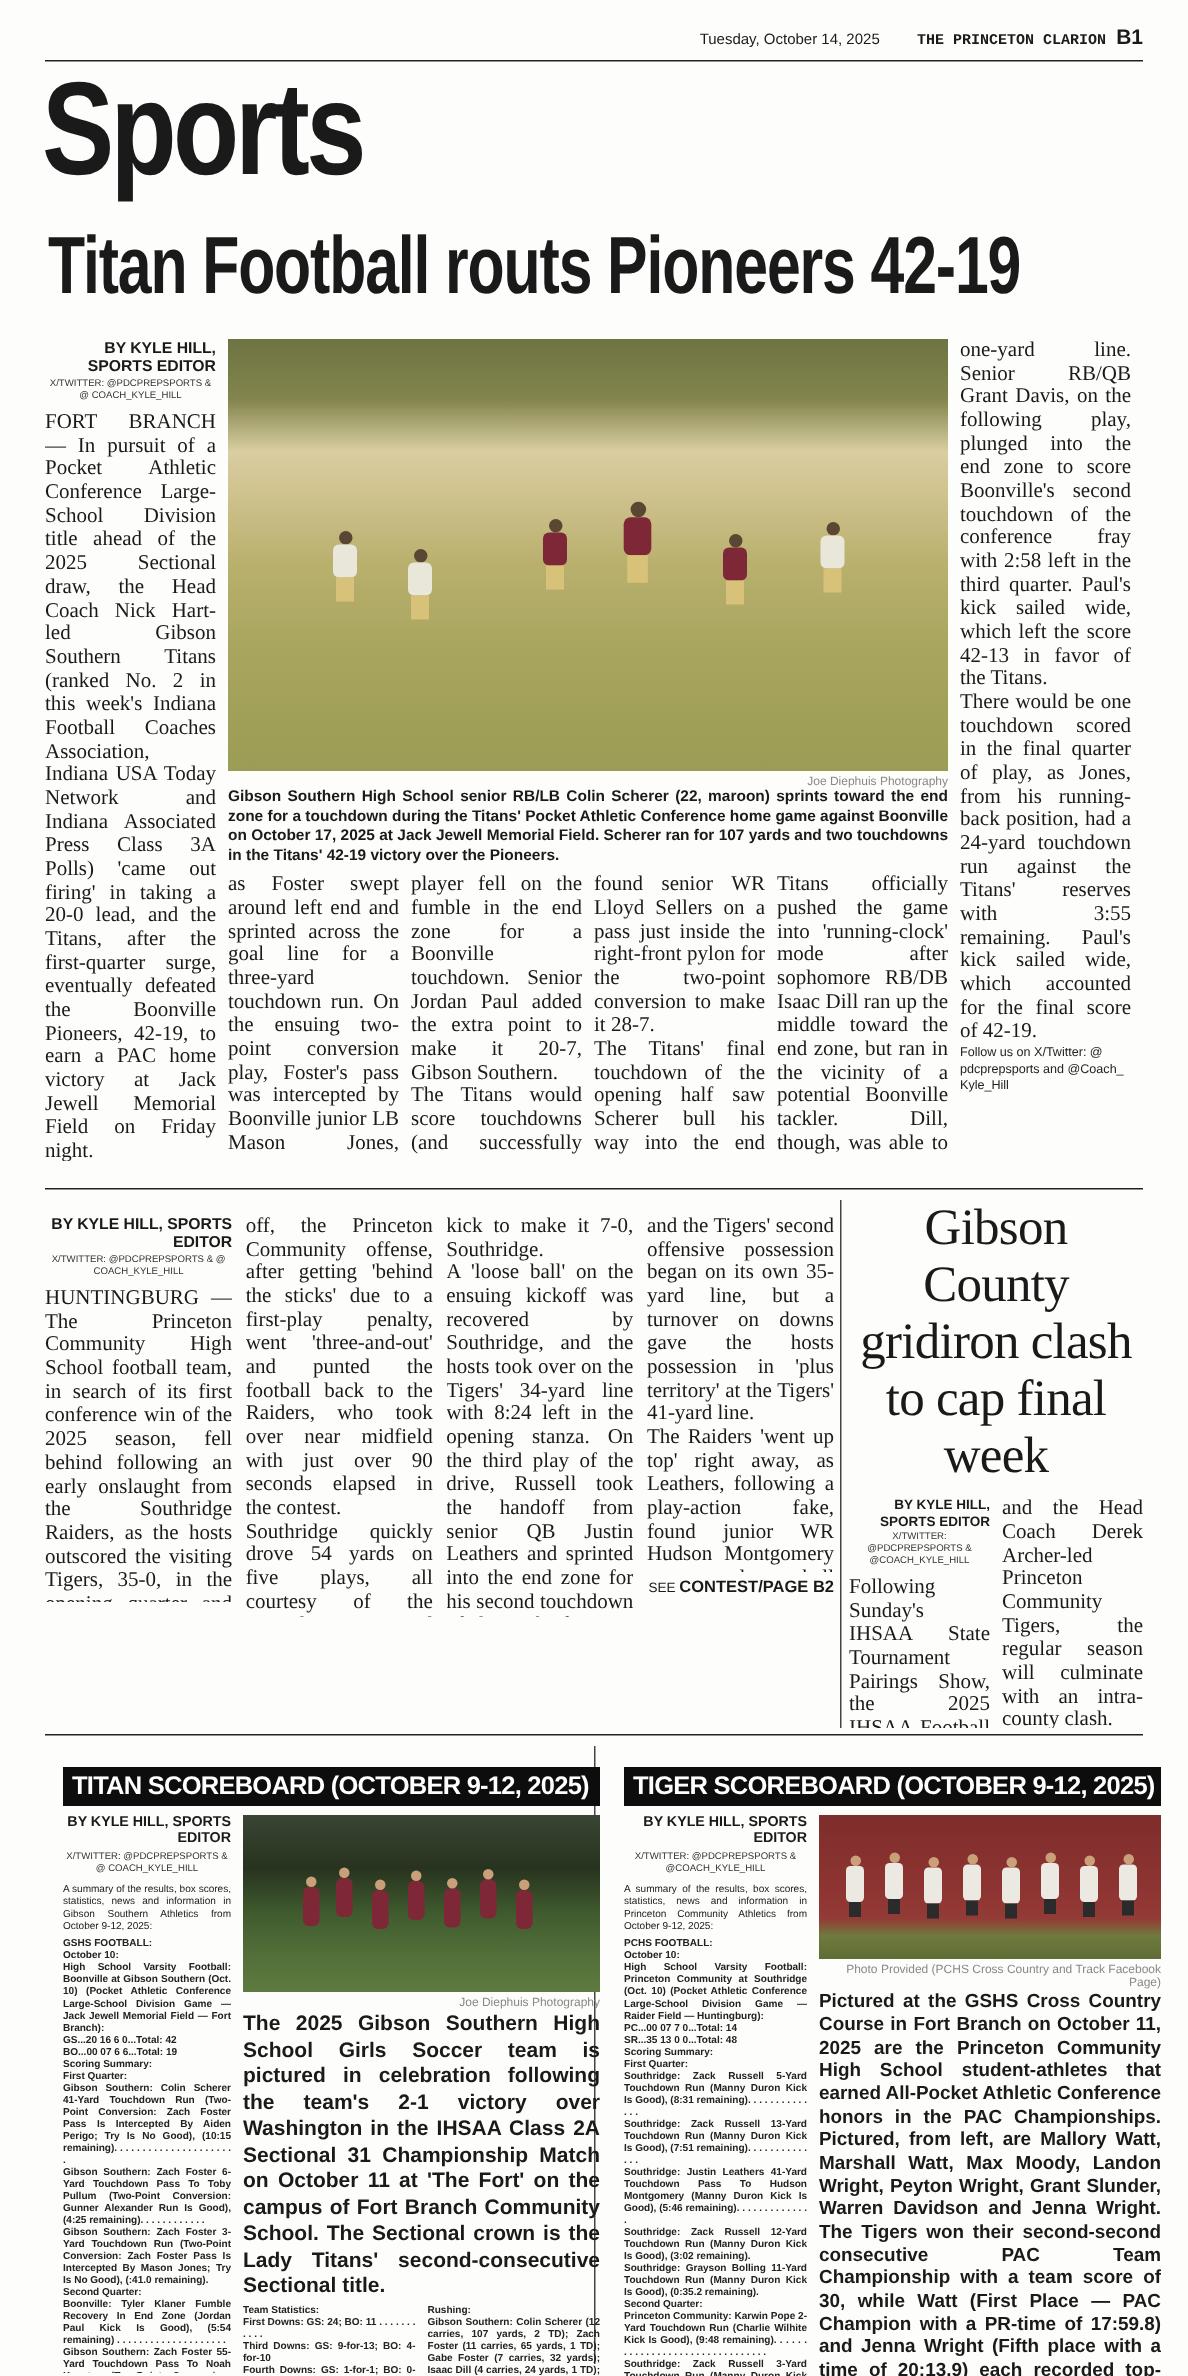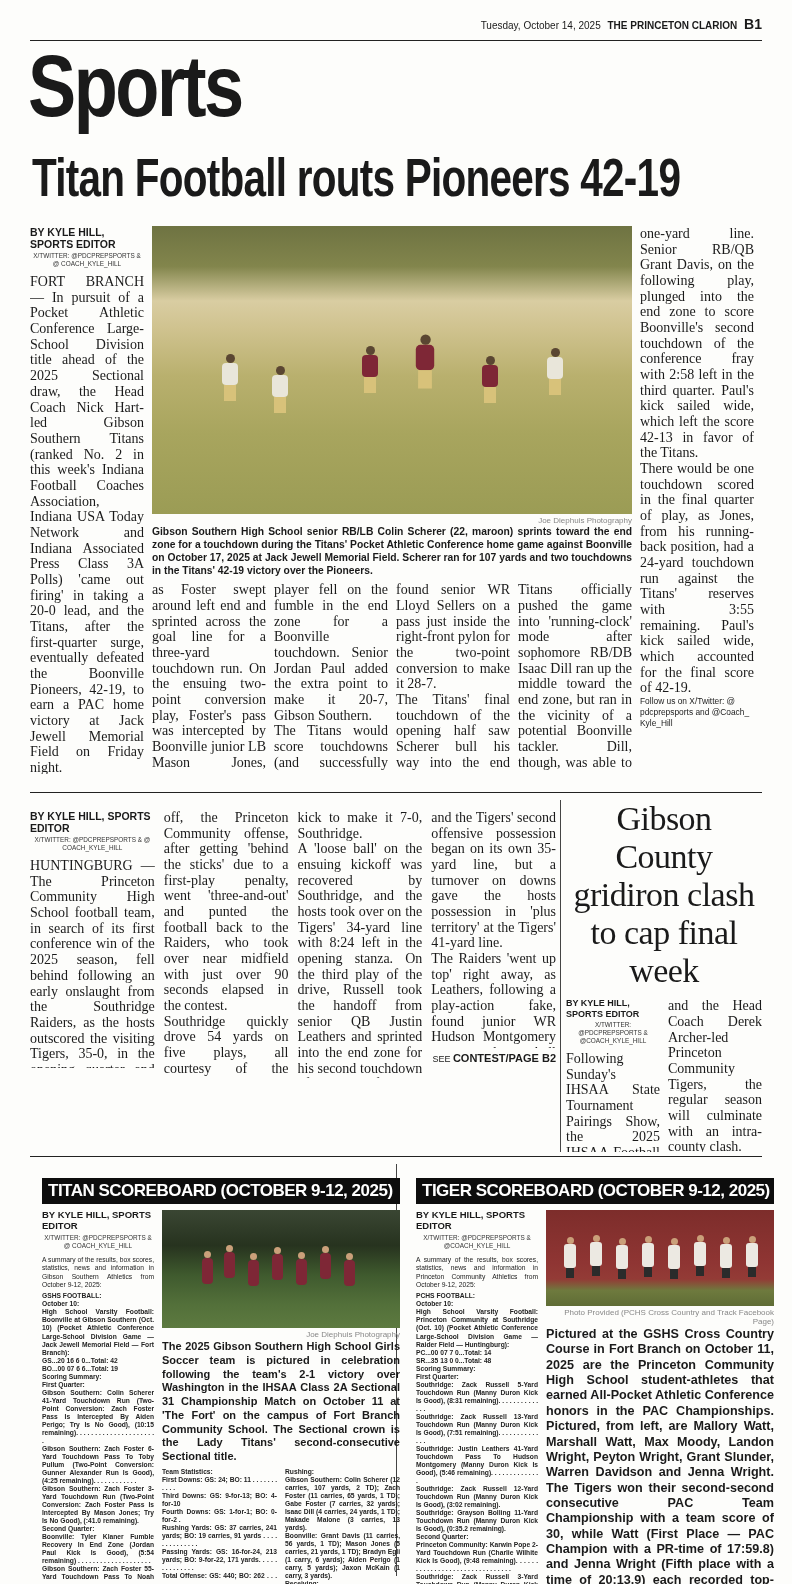--- a/index.html
+++ b/index.html
@@ -1,33 +1,33 @@
 <!DOCTYPE html>
 <html><head>
 <meta charset="utf-8">
 <style>
   html,body{margin:0;padding:0;background:#e8e8e4;}
   .page{position:relative;width:792px;height:1584px;background:#fdfdfb;margin:0 auto;overflow:hidden;
         font-family:"Liberation Serif",serif;color:#1a1a1a;}
   
   .topbar{position:absolute;top:16px;right:30px;font-family:"Liberation Sans",sans-serif;font-size:10px;white-space:nowrap;}
   .topbar .date{font-weight:normal;}
-  .topbar .paper{font-weight:bold;margin-left:4px;}
+  .topbar .paper{font-weight:bold;margin-left:22px;font-family:Liberation Mono, monospace;}
   .topbar .pageno{font-weight:bold;font-size:14px;margin-left:4px;}
   .rule{position:absolute;left:30px;right:30px;border-top:1.6px solid #222;}
   .sports-title{position:absolute;top:44px;left:28px;font-family:"Liberation Sans",sans-serif;
         font-weight:900;font-size:88px;line-height:.95;letter-spacing:-3px;transform:scaleX(.82);transform-origin:left top;}
   
   .main-headline{position:absolute;top:150px;left:32px;width:760px;font-family:"Liberation Sans",sans-serif;
         font-weight:900;font-size:54px;line-height:1;letter-spacing:-1px;white-space:nowrap;
         transform:scaleX(.75);transform-origin:left top;}
   .main-body{position:absolute;top:226px;left:30px;width:726px;height:556px;display:flex;gap:8px;overflow:hidden;}
   .ncol{width:114px;flex:none;overflow:hidden;}
   .center-col{width:480px;flex:none;}
-  .byline{font-family:"Liberation Sans",sans-serif;font-weight:bold;font-size:10.5px;line-height:1.15;text-align:left;}
+  .byline{font-family:"Liberation Sans",sans-serif;font-weight:bold;font-size:10.5px;line-height:1.15;text-align:right;}
   .social{font-family:"Liberation Sans",sans-serif;font-size:6.4px;line-height:1.25;text-align:center;color:#333;
         margin:2px 0 6px 0;}
   .body-txt{font-size:14px;line-height:1.12;text-align:justify;white-space:pre-line;overflow:hidden;}
   .follow{font-family:"Liberation Sans",sans-serif;font-size:8.4px;line-height:1.3;margin-top:0;color:#222;white-space:pre-line;}
   .photo-main{position:relative;width:480px;height:288px;overflow:hidden;
         background:linear-gradient(180deg,#6e7342 0%,#82854c 14%,#d9cda2 26%,#cfc28e 36%,#b9b06e 52%,#a8a55e 72%,#9b9c55 100%);}
   .player{position:absolute;}
   .player .head{width:9px;height:9px;border-radius:50%;background:#5a4632;margin:0 auto;}
   .player .body{width:16px;height:22px;border-radius:4px;background:#7e2736;}
   .player .legs{width:12px;height:16px;margin:0 auto;background:#d8c27a;}
@@ -240,21 +240,21 @@
         <div class="photo-soccer">
           <div class="celebrant" style="left:40px;top:48px;"></div>
           <div class="celebrant" style="left:62px;top:42px;"></div>
           <div class="celebrant" style="left:86px;top:50px;"></div>
           <div class="celebrant" style="left:110px;top:44px;"></div>
           <div class="celebrant" style="left:134px;top:49px;"></div>
           <div class="celebrant" style="left:158px;top:43px;"></div>
           <div class="celebrant" style="left:182px;top:50px;"></div>
         </div>
         <div class="credit">Joe Diephuis Photography</div>
-        <div class="caption" style="font-size:11px;">The 2025 Gibson Southern High School Girls Soccer team is pictured in celebration following the team's 2-1 victory over Washington in the IHSAA Class 2A Sectional 31 Championship Match on October 11 at 'The Fort' on the campus of Fort Branch Community School. The Sectional crown is the Lady Titans' second-consecutive Sectional title.</div>
+        <div class="caption" style="font-size:14px;">The 2025 Gibson Southern High School Girls Soccer team is pictured in celebration following the team's 2-1 victory over Washington in the IHSAA Class 2A Sectional 31 Championship Match on October 11 at 'The Fort' on the campus of Fort Branch Community School. The Sectional crown is the Lady Titans' second-consecutive Sectional title.</div>
         <div class="sb-stats-row">
           <div class="scol stats">Team Statistics:
 First Downs: GS: 24; BO: 11 . . . . . . . . . . .
 Third Downs: GS: 9-for-13; BO: 4-for-10
 Fourth Downs: GS: 1-for-1; BO: 0-for-2 .
 Rushing Yards: GS: 37 carries, 241 yards; BO: 19 carries, 91 yards . . . . . . . . . . . . . .
 Passing Yards: GS: 16-for-24, 213 yards; BO: 9-for-22, 171 yards. . . . . . . . . . . . . .
 Total Offense: GS: 440; BO: 262 . . . . . . .
 Sacks-Yards: GS: 0-0; BO: 1-14 yards. . .
 Penalties-Yards: GS: 7-79; BO: 7-60 . . . .

